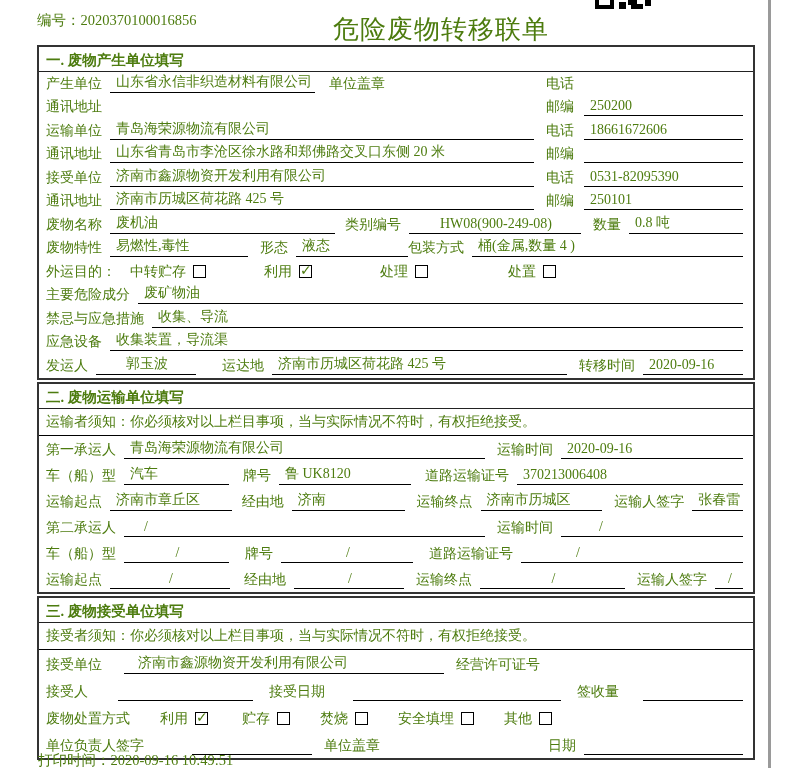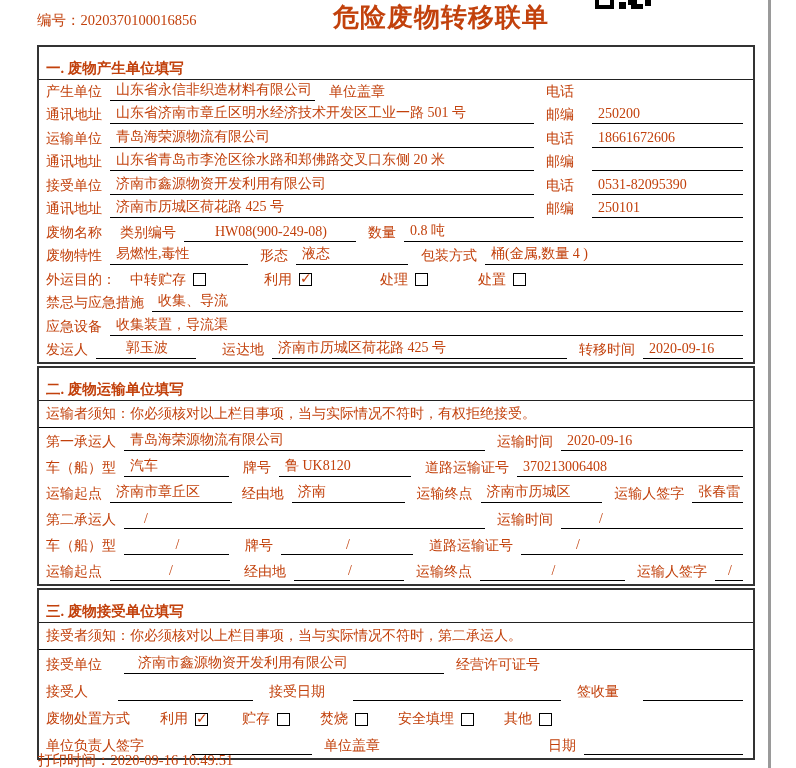--- a/index.html
+++ b/index.html
@@ -1,42 +1,42 @@
 <!DOCTYPE html>
 <html><head>
 <meta charset="utf-8">
 <style>
   * { box-sizing: border-box; margin: 0; padding: 0; }
   html,body { background:#fff; }
   .page {
     position: relative; width: 796px; height: 768px; background: #fff;
-    font-family: "Liberation Serif", "DejaVu Serif", serif; color: #c2410c;
+    font-family: "Liberation Serif", "DejaVu Serif", serif; color: #4d7c0f;
     overflow: hidden;
   }
   .doc-number { position:absolute; top:11px; left:37px; font-size:14.5px; white-space:nowrap; }
   .doc-number .num { font-family:"Liberation Serif","DejaVu Serif",serif; }
-  .doc-title { position:absolute; top:0px; left:333px; font-size:26px; font-weight:700; letter-spacing:1px; white-space:nowrap; }
+  .doc-title { position:absolute; top:12px; left:333px; font-size:26px; font-weight:400; letter-spacing:1px; white-space:nowrap; }
   .qr { position:absolute; top:0; left:595px; }
   .page-edge { position:absolute; top:0; left:768px; width:3px; height:768px; background:#9a9a9a; }
 
   .form { position:absolute; top:45px; left:37px; width:718px; font-size:14px; }
   .sec { border:2px solid #333; background:#fff; }
   .sec + .sec { margin-top:2px; }
-  .sec-head { font-weight:bold; font-size:14.5px; padding:3px 7px 0 7px; height:25px; border-bottom:1.5px solid #222; line-height:21px;margin-top:8px; }
+  .sec-head { font-weight:bold; font-size:14.5px; padding:3px 7px 0 7px; height:25px; border-bottom:1.5px solid #222; line-height:21px; }
   .row { display:flex; align-items:flex-end; padding:0 10px 3px 7px; height:23.5px; }
   .sec2 .row, .sec3 .row { height:26px; }
   .sec3 .row { height:27px; }
   .notice { display:flex; align-items:center; height:27px; padding:0 7px; border-bottom:1px solid #000; }
   .lb { white-space:nowrap; margin-right:8px;text-align:right; }
   .f { border-bottom:1px solid #000; white-space:nowrap; padding:0 4px 1px 6px; overflow:hidden; }
   .fx { flex:1 1 auto; }
   .c { text-align:center; }
   .lcol { display:flex; flex:0 0 500px; align-items:flex-end; }
   .lcol .last { margin-right:12px; }
-  .rlb { width:34px; flex:0 0 auto; margin-right:12px; white-space:nowrap; }
+  .rlb { width:34px; flex:0 0 auto; margin-right:4px; white-space:nowrap; }
 
   .opt { display:flex; align-items:center; white-space:nowrap; }
   .cb { display:inline-block; width:13px; height:13px; border:1.5px solid #000; margin-left:7px; position:relative; background:#fff; }
   .cb.checked::after { content:"✓"; position:absolute; left:0px; top:-4px; font-size:14px; font-weight:bold; font-family:"DejaVu Sans",sans-serif; }
 
   .print-time { position:absolute; top:751px; left:38px; font-size:14.5px; white-space:nowrap; }
 </style>
 </head>
 <body>
 
@@ -66,21 +66,20 @@
           <span class="lb">产生单位</span>
           <span class="f" style="width:205px">山东省永信非织造材料有限公司</span>
           <span class="lb" style="margin-left:14px">单位盖章</span>
         </div>
         <span class="rlb">电话</span>
       </div>
 
       <div class="row">
         <div class="lcol">
           <span class="lb">通讯地址</span>
-          <span class="f fx last">山东省济南市章丘区明水经济技术开发区工业一路 501 号</span>
         </div>
         <span class="rlb">邮编</span>
         <span class="f fx">250200</span>
       </div>
 
       <div class="row">
         <div class="lcol">
           <span class="lb">运输单位</span>
           <span class="f fx last">青岛海荣源物流有限公司</span>
         </div>
@@ -110,55 +109,60 @@
         <div class="lcol">
           <span class="lb">通讯地址</span>
           <span class="f fx last">济南市历城区荷花路 425 号</span>
         </div>
         <span class="rlb">邮编</span>
         <span class="f fx">250101</span>
       </div>
 
       <div class="row">
         <span class="lb">废物名称</span>
+        <span class="f" style="width:225px">废机油</span>
         <span class="lb" style="margin-left:10px">类别编号</span>
         <span class="f c" style="width:172px">HW08(900-249-08)</span>
         <span class="lb" style="margin-left:12px">数量</span>
         <span class="f fx">0.8 吨</span>
       </div>
 
       <div class="row">
         <span class="lb">废物特性</span>
         <span class="f" style="width:138px">易燃性,毒性</span>
         <span class="lb" style="margin-left:12px">形态</span>
         <span class="f" style="width:112px">液态</span>
-        <span class="lb" style="margin-left:13px">包装方式</span>
+        <span class="lb" style="margin-left:0">包装方式</span>
         <span class="f fx">桶(金属,数量 4 )</span>
       </div>
 
       <div class="row">
         <span class="lb">外运目的：</span>
         <span class="opt" style="margin-left:6px">
           <span>中转贮存</span>
           <span class="cb"></span>
         </span>
         <span class="opt" style="margin-left:58px">
           <span>利用</span>
           <span class="cb checked"></span>
         </span>
         <span class="opt" style="margin-left:68px">
           <span>处理</span>
           <span class="cb"></span>
         </span>
-        <span class="opt" style="margin-left:50px">
+        <span class="opt" style="margin-left:80px">
           <span>处置</span>
           <span class="cb"></span>
         </span>
       </div>
 
+      <div class="row">
+        <span class="lb">主要危险成分</span>
+        <span class="f fx">废矿物油</span>
+      </div>
 
       <div class="row">
         <span class="lb">禁忌与应急措施</span>
         <span class="f fx">收集、导流</span>
       </div>
 
       <div class="row">
         <span class="lb">应急设备</span>
         <span class="f fx">收集装置，导流渠</span>
       </div>
@@ -229,21 +233,21 @@
         <span class="lb" style="margin-left:12px">运输终点</span>
         <span class="f c" style="width:145px">/</span>
         <span class="lb" style="margin-left:12px">运输人签字</span>
         <span class="f fx c">/</span>
       </div>
     </section>
 
     <section class="sec sec3">
       <div class="sec-head">三. 废物接受单位填写</div>
 
-      <div class="notice">接受者须知：你必须核对以上栏目事项，当与实际情况不符时，第二承运人。</div>
+      <div class="notice">接受者须知：你必须核对以上栏目事项，当与实际情况不符时，有权拒绝接受。</div>
 
       <div class="row">
         <span class="lb" style="margin-right:22px">接受单位</span>
         <span class="f" style="width:320px;padding-left:14px">济南市鑫源物资开发利用有限公司</span>
         <span class="lb" style="margin-left:12px">经营许可证号</span>
       </div>
 
       <div class="row">
         <span class="lb">接受人</span>
         <span class="f" style="width:135px;margin-left:22px"></span>

